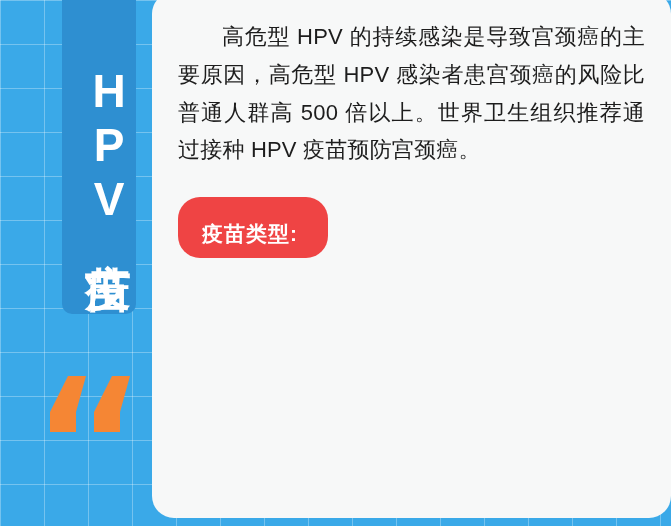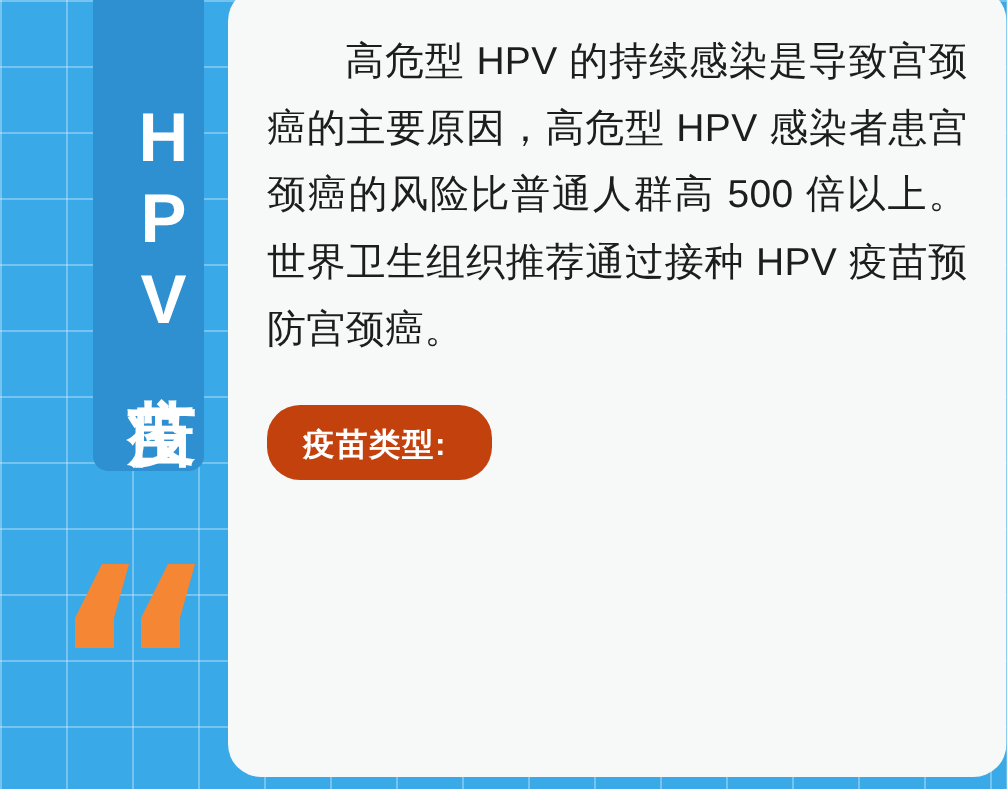--- a/index.html
+++ b/index.html
@@ -67,37 +67,37 @@
     top: -8px;
     width: 519px;
     height: 526px;
     background: #f7f8f8;
     border-radius: 22px;
     box-sizing: border-box;
     padding: 26px 26px 0 26px;
   }
   .para {
     color: #1d1d1d;
-    font-size: 26px;
+    font-size: 22px;
     line-height: 1.72;
     text-align: justify;
     text-justify: inter-ideograph;
     margin: 0 0 20px 0;
     letter-spacing: 0.2px;
   }
   .para.indent { text-indent: 2em; }
 
   .section-tag {
     display: inline-block;
-    background: #c2410c;
+    background: #ef4444;
     color: #ffffff;
     font-size: 21px;
     font-weight: bold;
     border-radius: 22px;
-    padding: 12px 30px 10px 24px;
+    padding: 23px 30px 10px 24px;
     margin: 8px 0 16px 0;
     letter-spacing: 1px;
   }
 </style>
 </head>
 <body>
 
 <div class="poster">
 
   <div class="title-bar">

